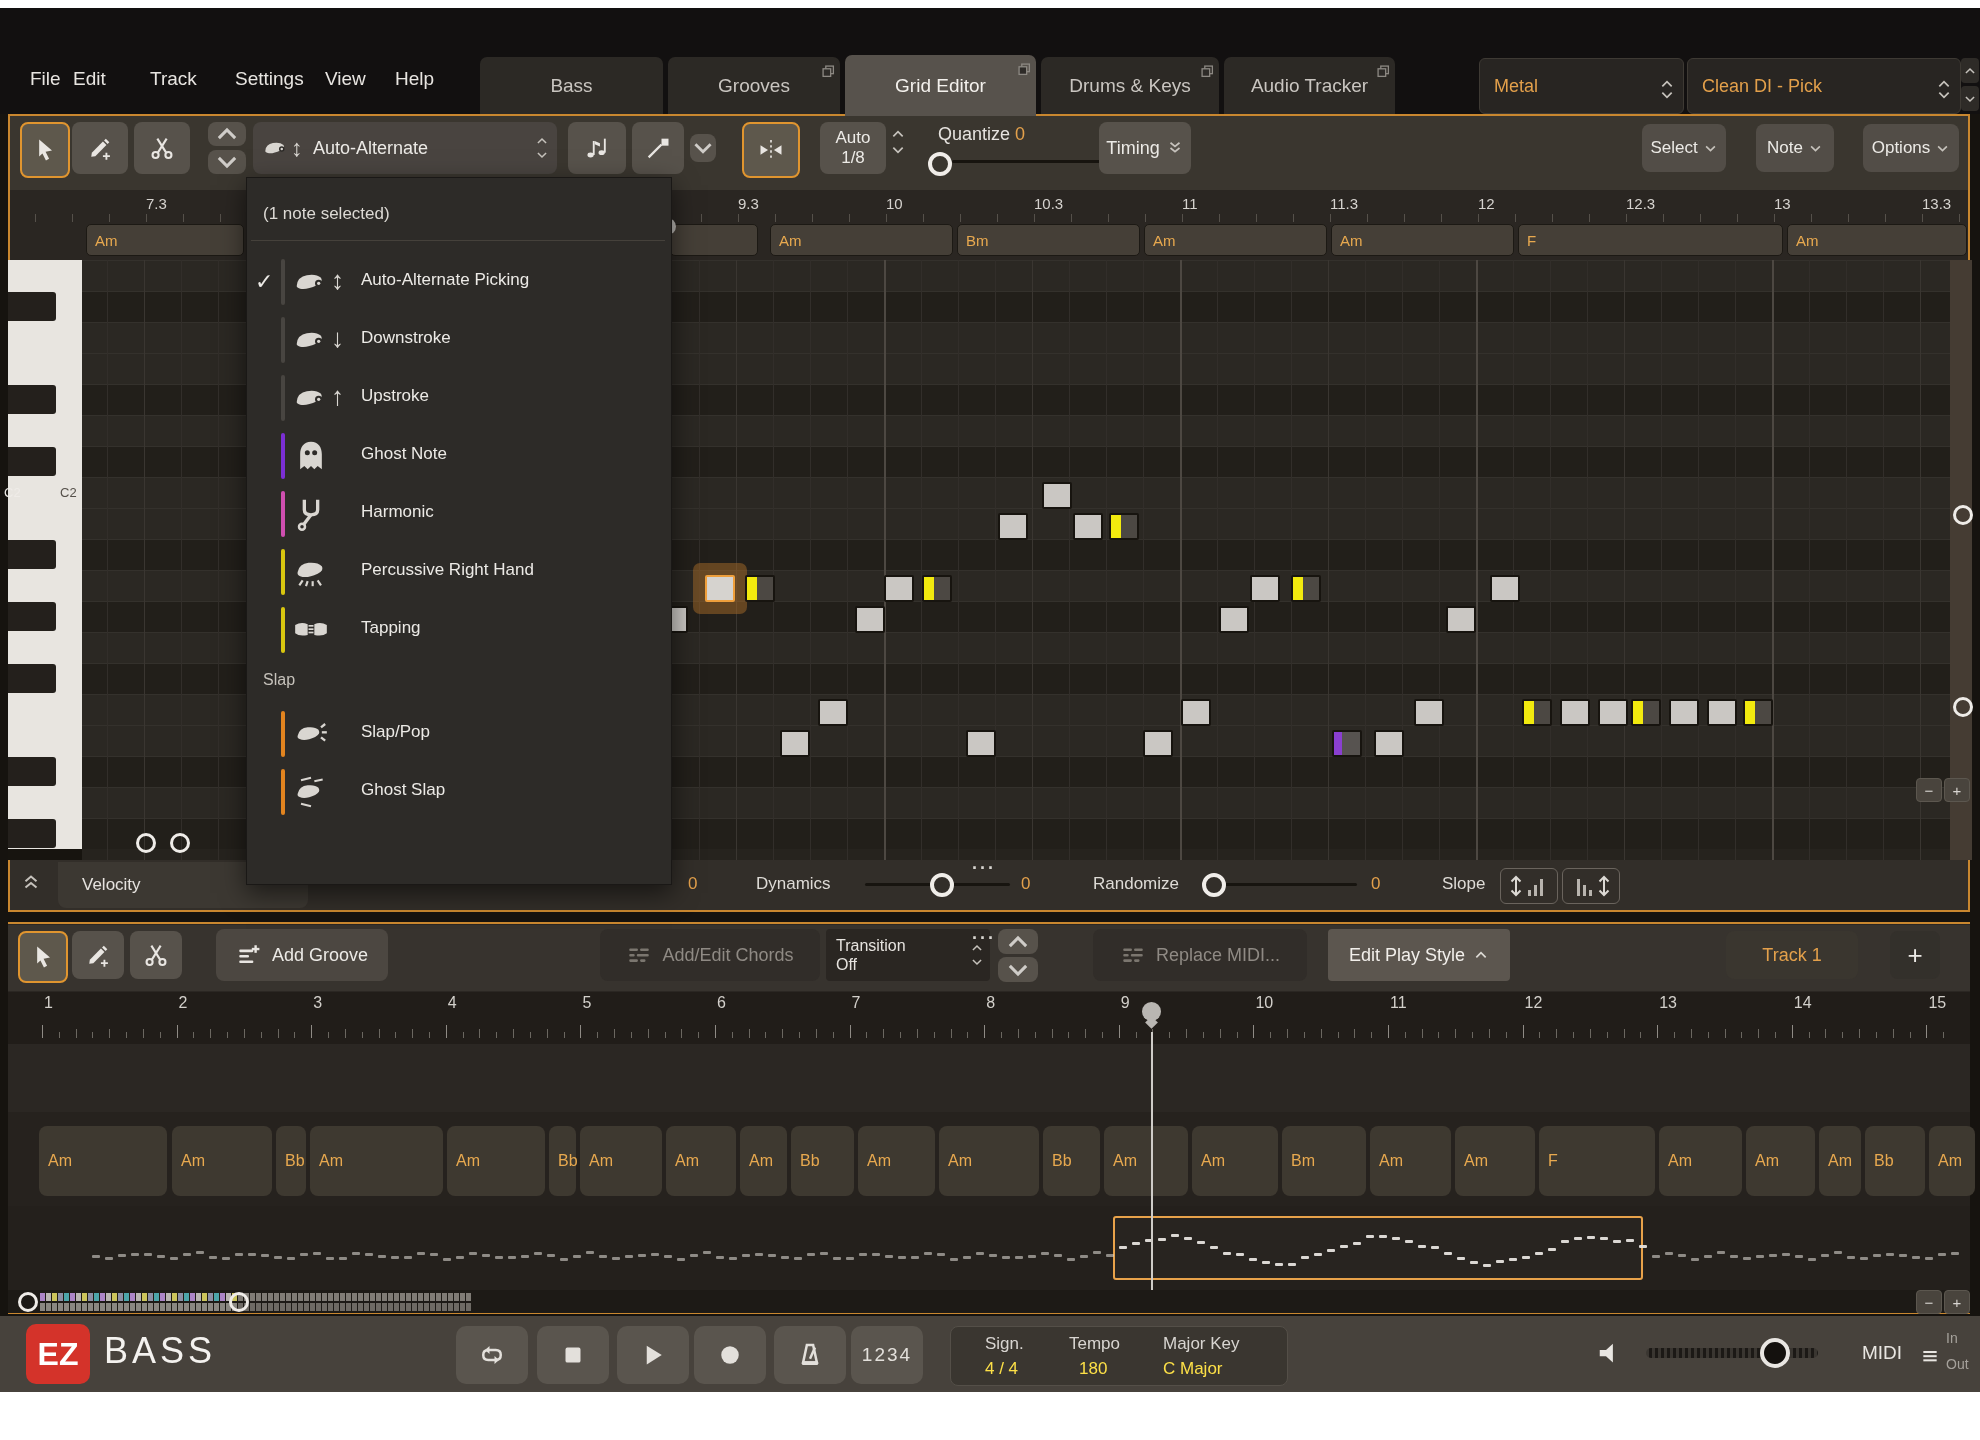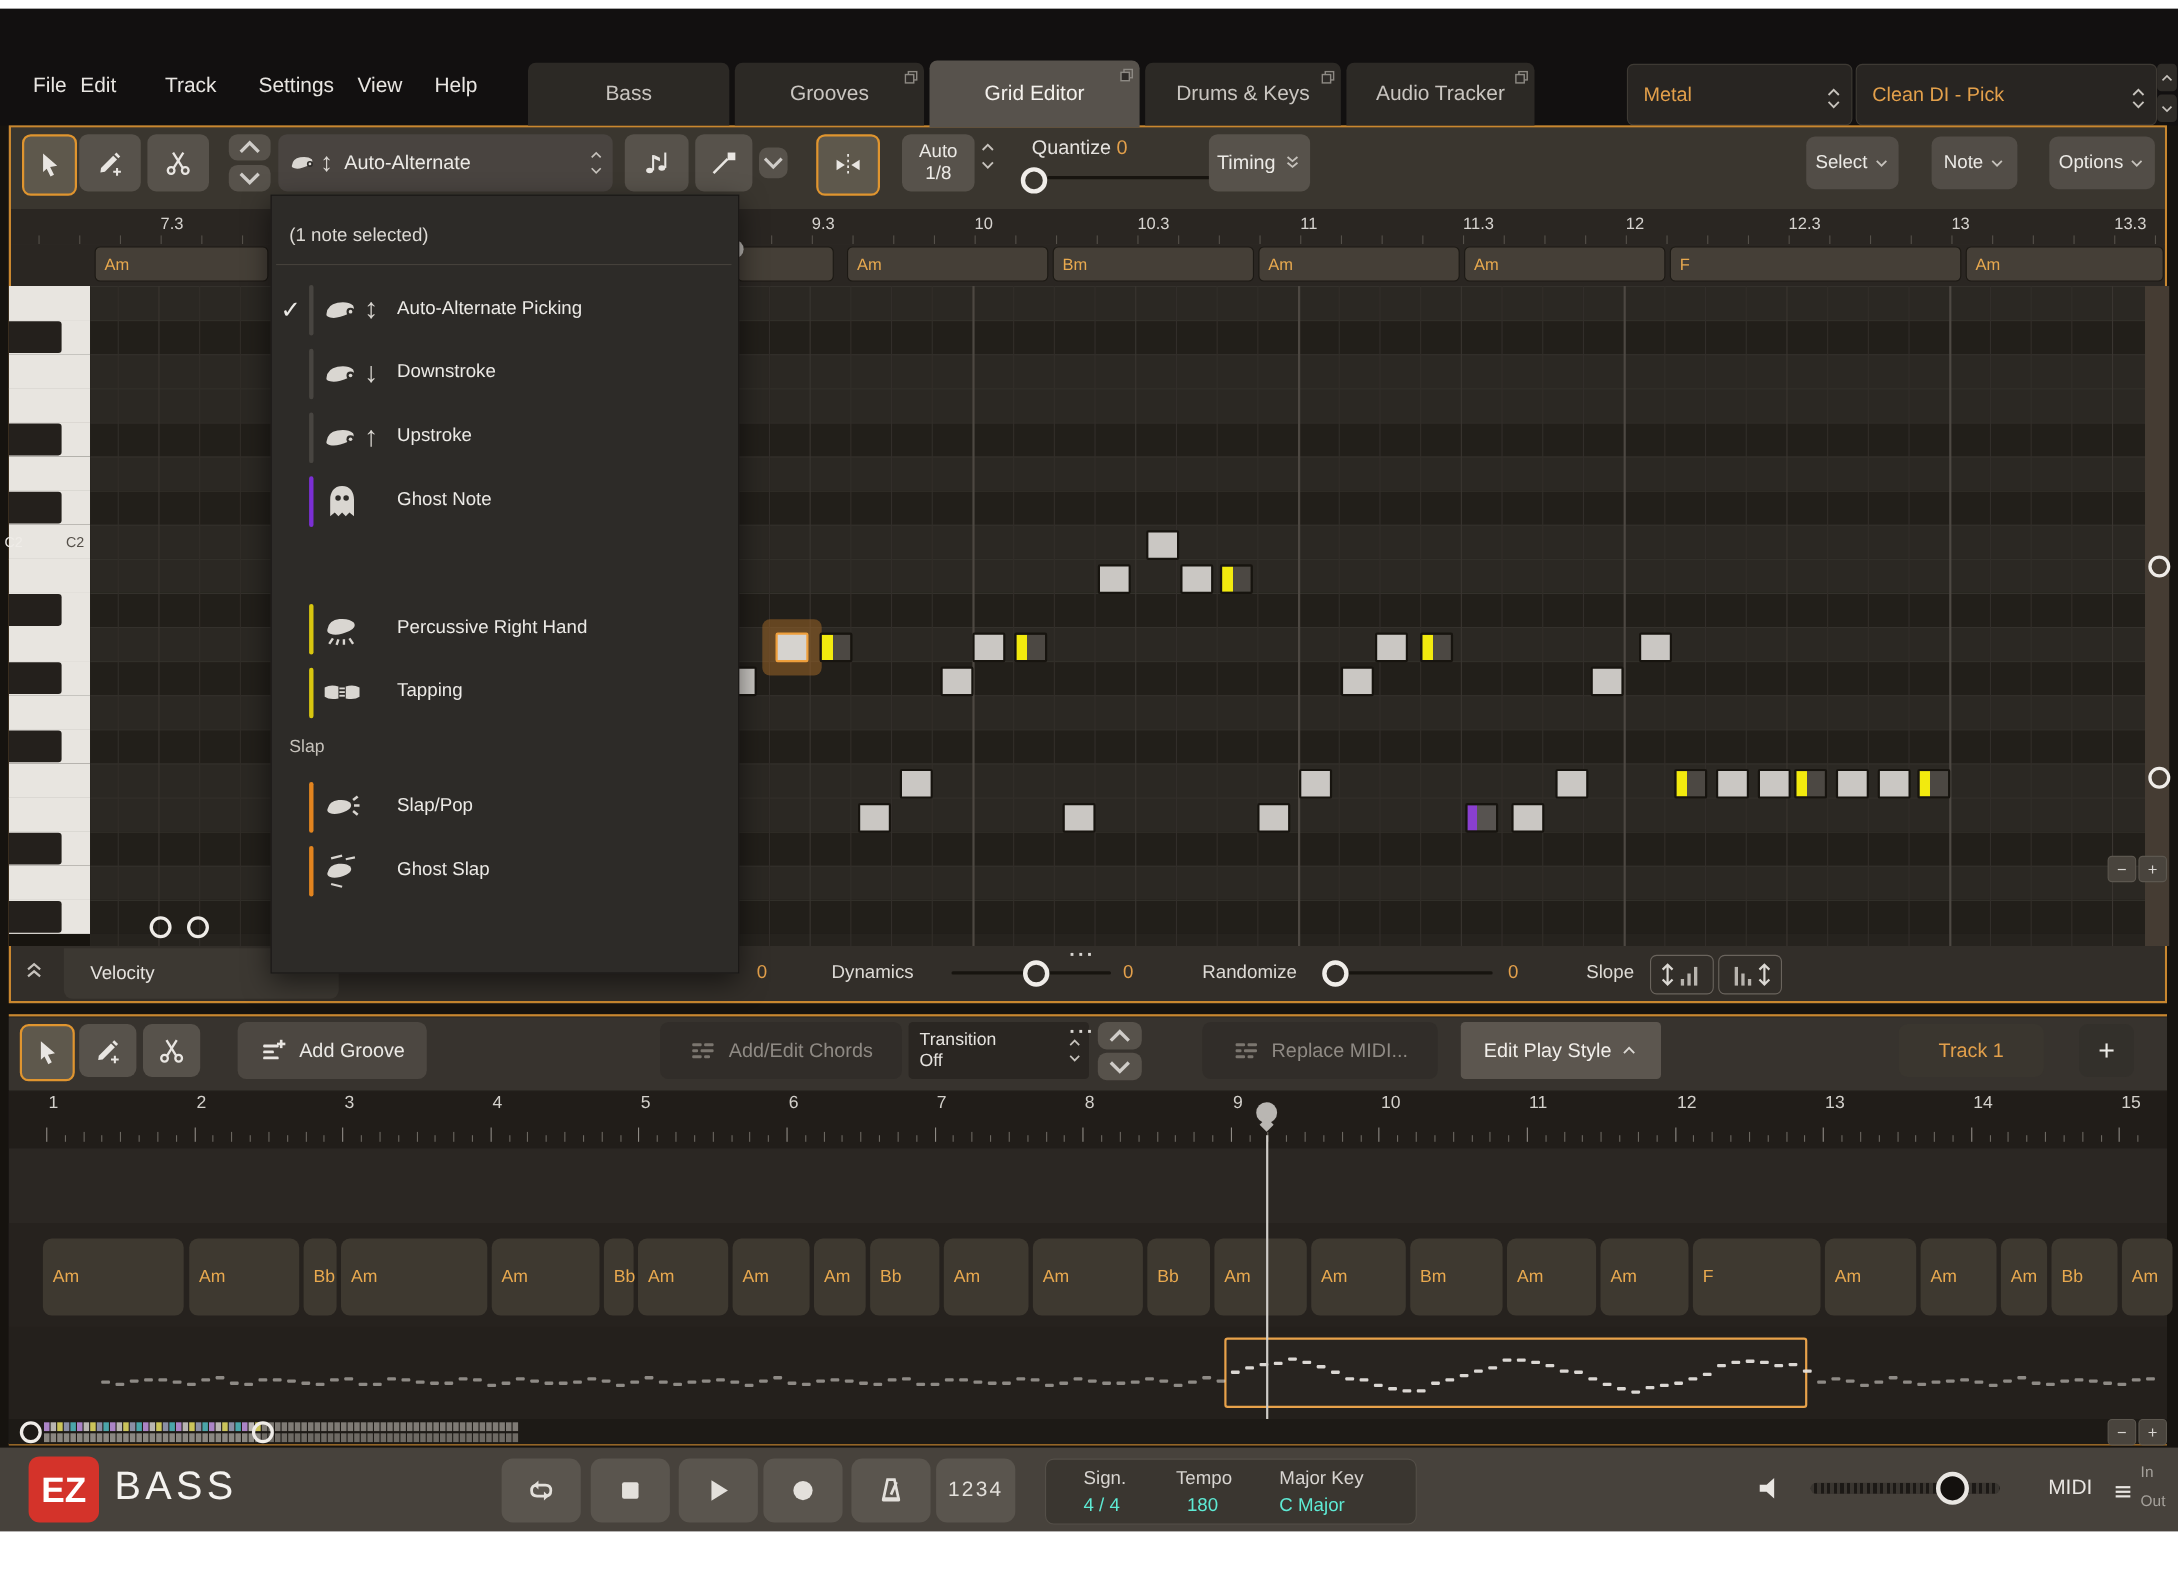--- a/index.html
+++ b/index.html
@@ -81,21 +81,21 @@
   
   #bottombar{left:0;top:1316px;width:1980px;height:76px;background:#47423c;}
   #ezlogo{position:absolute;left:26px;top:8px;width:64px;height:60px;background:#d4332a;border-radius:10px;
           display:flex;align-items:center;justify-content:center;font-size:32px;font-weight:bold;color:#ffffff;}
   #bassword{position:absolute;left:104px;top:14px;font-size:36px;letter-spacing:4px;color:#f4f2ef;font-weight:400;}
   .transbtn{position:absolute;top:10px;width:72px;height:58px;background:#5a554e;border-radius:10px;
             display:flex;align-items:center;justify-content:center;color:#e3e0db;}
   #statusbox{position:absolute;left:950px;top:10px;width:336px;height:58px;background:#3a3630;border:1px solid #544f48;
              border-radius:8px;}
   .stlabel{position:absolute;top:7px;font-size:17px;color:#d8d5d1;}
-  .stval{position:absolute;top:32px;font-size:17px;color:#5eead4;}
+  .stval{position:absolute;top:32px;font-size:17px;color:#fde047;}
   #volslider{position:absolute;left:1646px;top:32px;width:172px;height:10px;background:#1c1916;border-radius:5px;
              background-image:repeating-linear-gradient(90deg,#3a3631 0 3px,#1c1916 3px 6px);}
   #volknob{position:absolute;left:1760px;top:22px;width:22px;height:22px;border-radius:50%;background:#14110e;border:4px solid #e9e6e2;}
   #midilbl{position:absolute;left:1862px;top:26px;font-size:19px;color:#e9e6e2;}
   .inout{position:absolute;left:1946px;font-size:14px;color:#a5a19b;}
   .dots{position:absolute;color:#d8d5d1;font-size:18px;font-weight:bold;letter-spacing:2px;z-index:40;}
   .smallbtn{position:absolute;width:24px;height:22px;background:#49443d;border:1px solid #5c574f;border-radius:4px;
             color:#d8d5d1;font-size:15px;display:flex;align-items:center;justify-content:center;}
   .playline{position:absolute;width:2px;background:#cfccc8;z-index:30;}
   .key-label{position:absolute;font-size:13px;color:#efece8;z-index:5;}
@@ -583,20 +583,29 @@
         <span class="mlabel">Upstroke</span>
       </div>
       <div class="mitem" style="top: 249px;">
         <span class="bar" style="background: rgb(123, 47, 212);"></span>
         <span class="micon"><svg width="40" height="40" viewBox="0 0 24 24">
             <path d="M12 3.5 C7.5 3.5 5.5 7 5.5 11 L5.5 20 L8 18 L10 20 L12 18 L14 20 L16 18 L18.5 20 L18.5 11 C18.5 7 16.5 3.5 12 3.5 Z" fill="#d9d6d1"></path>
             <circle cx="9.8" cy="10" r="1.5" fill="#2d2b28"></circle>
             <circle cx="14.2" cy="10" r="1.5" fill="#2d2b28"></circle>
           </svg></span>
         <span class="mlabel">Ghost Note</span>
+      </div>
+      <div class="mitem" style="top: 307px;">
+        <span class="bar" style="background: rgb(207, 79, 176);"></span>
+        <span class="micon"><svg width="40" height="40" viewBox="0 0 24 24">
+            <path d="M8 3.5 L8 9.5 Q8 12.5 12 12.5 Q16 12.5 16 9.5 L16 3.5" stroke="#d9d6d1" stroke-width="2" fill="none"></path>
+            <path d="M12 12.5 L7.5 18.5" stroke="#d9d6d1" stroke-width="2"></path>
+            <circle cx="6.6" cy="19.6" r="1.8" fill="none" stroke="#d9d6d1" stroke-width="1.5"></circle>
+          </svg></span>
+        <span class="mlabel">Harmonic</span>
       </div>
       <div class="mitem" style="top: 365px;">
         <span class="bar" style="background: rgb(216, 198, 15);"></span>
         <span class="micon"><svg width="40" height="40" viewBox="0 0 24 24">
             <path d="M4 12 Q5 7 10.5 6.5 Q16 6 18.5 8.5 Q20 11 16 13 Q9.5 16 5.5 14.5 Q3.5 13.7 4 12Z" fill="#d9d6d1"></path>
             <g stroke="#d9d6d1" stroke-width="1.3">
               <line x1="7" y1="17" x2="5" y2="20"></line>
               <line x1="10" y1="17.5" x2="9" y2="20.5"></line>
               <line x1="13" y1="17.5" x2="13" y2="20.5"></line>
               <line x1="16" y1="17" x2="18" y2="20"></line>

